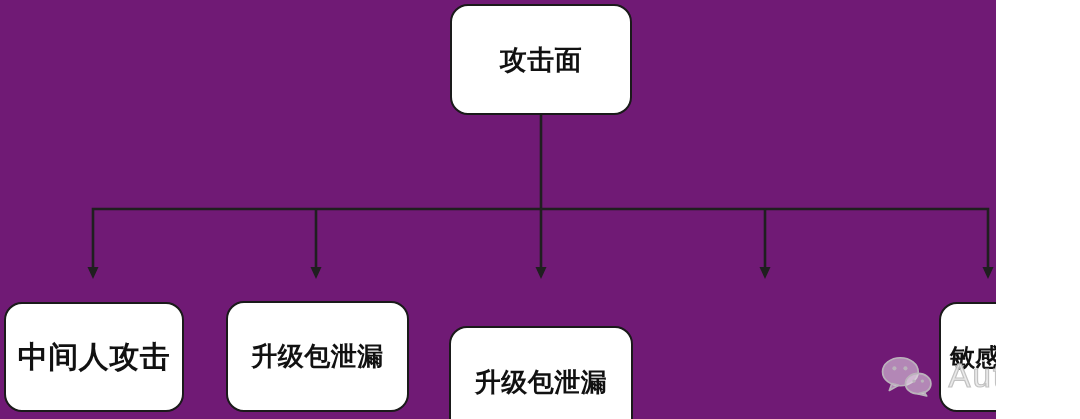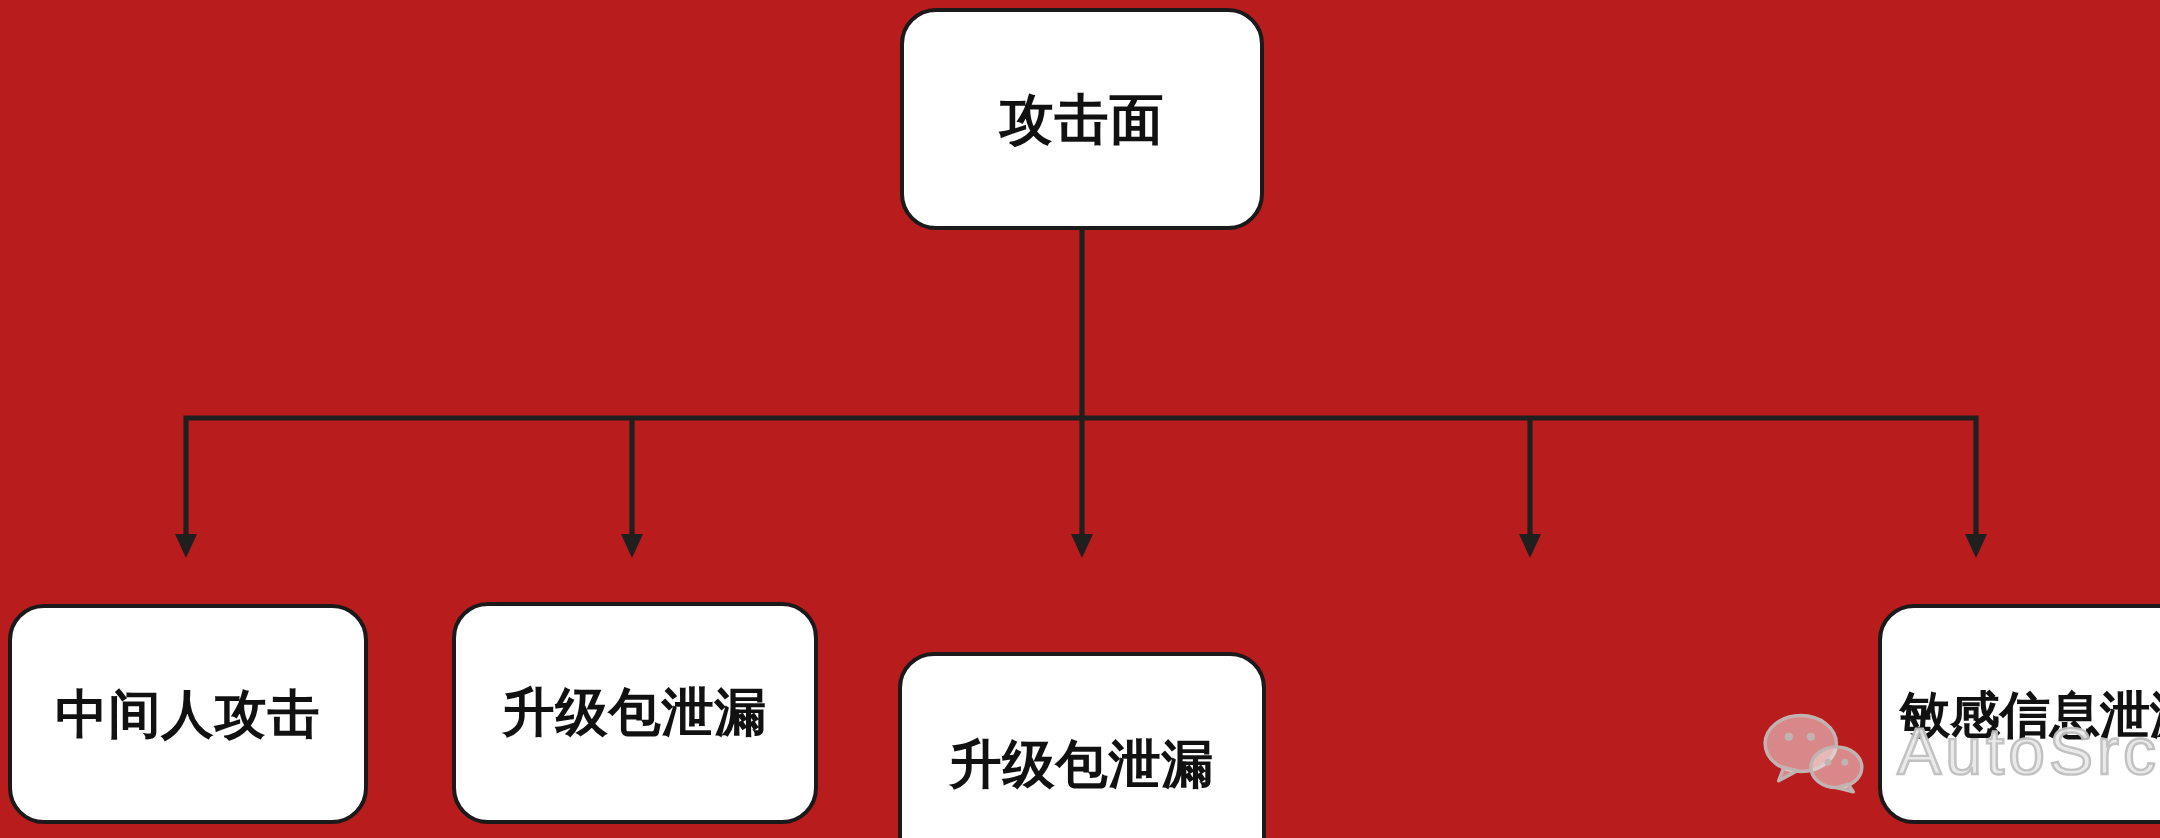--- a/index.html
+++ b/index.html
@@ -3,23 +3,23 @@
 <meta charset="utf-8">
 <style>
   html, body {
     margin: 0;
     padding: 0;
     background: #ffffff;
     font-family: "Liberation Sans", "DejaVu Sans", sans-serif;
   }
   .canvas {
     position: relative;
-    width: 1080px;
+    width: 996px;
     height: 419px;
-    background: #b91c1c;
+    background: #701a75;
     overflow: hidden;
   }
   .connectors {
     position: absolute;
     left: 0; top: 0;
     width: 1080px;
     height: 419px;
     z-index: 0;
   }
   .node {
@@ -34,21 +34,21 @@
     font-weight: bold;
     color: #111111;
     z-index: 1;
     letter-spacing: 0.5px;
   }
   .node-root {
     left: 450px; top: 4px;
     width: 182px; height: 111px;
     font-size: 27px;
   }
-  .node-c1 { left: 4px;   top: 302px; width: 180px; height: 110px; font-size: 26px; }
+  .node-c1 { left: 4px;   top: 302px; width: 180px; height: 110px; font-size: 30px; }
   .node-c2 { left: 226px; top: 301px; width: 183px; height: 111px; font-size: 26px; }
   .node-c3 { left: 449px; top: 300px; width: 184px; height: 112px; font-size: 26px; margin-top: 26px; }
   .node-c4 { left: 672px; top: 301px; width: 186px; height: 110px; font-size: 25px; }
   .node-c5 { left: 899px; top: 302px; width: 172px; height: 110px; font-size: 25px; letter-spacing: 0px; margin-left: 40px; }
   .watermark {
     position: absolute;
     left: 880px;
     top: 348px;
     width: 200px;
     height: 56px;

